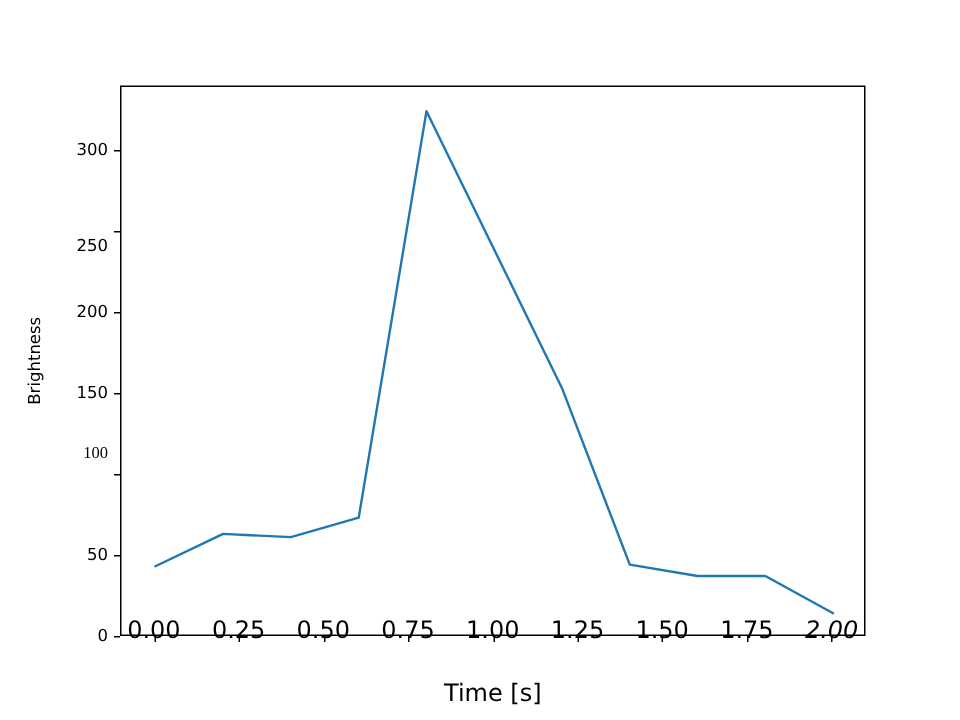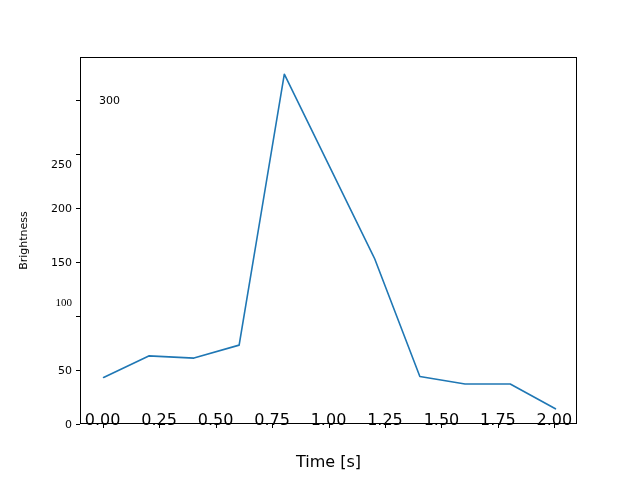--- a/index.html
+++ b/index.html
@@ -138,37 +138,37 @@
       <div class="tick-label-x" style="left: 272.02px;">0.75</div>
       <div class="tick-mark-x" style="left: 328.5px;"></div>
       <div class="tick-label-x" style="left: 328.5px;">1.00</div>
       <div class="tick-mark-x" style="left: 384.98px;"></div>
       <div class="tick-label-x" style="left: 384.98px;">1.25</div>
       <div class="tick-mark-x" style="left: 441.45px;"></div>
       <div class="tick-label-x" style="left: 441.45px;">1.50</div>
       <div class="tick-mark-x" style="left: 497.93px;"></div>
       <div class="tick-label-x" style="left: 497.93px;">1.75</div>
       <div class="tick-mark-x" style="left: 554.41px;"></div>
-      <div class="tick-label-x" style="left: 554.41px;">2.00</div>
+      <div class="tick-label-x" style="left: 554.41px; font-style: italic;">2.00</div>
     </div>
   <div id="y-ticks">
       <div class="tick-mark-y" style="top: 424px;"></div>
       <div class="tick-label-y" style="top: 424px;">0</div>
       <div class="tick-mark-y" style="top: 370.03px;"></div>
       <div class="tick-label-y" style="top: 370.03px;">50</div>
       <div class="tick-mark-y" style="top: 316.06px;"></div>
       <div class="tick-label-y" style="top: 302px; font-family: Liberation Serif, serif;">100</div>
       <div class="tick-mark-y" style="top: 262.09px;"></div>
       <div class="tick-label-y" style="top: 262.09px;">150</div>
       <div class="tick-mark-y" style="top: 208.12px;"></div>
       <div class="tick-label-y" style="top: 208.12px;">200</div>
       <div class="tick-mark-y" style="top: 154.15px;"></div>
       <div class="tick-label-y" style="top: 154.15px; margin-top: 10px;">250</div>
       <div class="tick-mark-y" style="top: 100.18px;"></div>
-      <div class="tick-label-y" style="top: 100.18px; margin-left: 48px;">300</div>
+      <div class="tick-label-y" style="top: 100.18px;">300</div>
     </div>
 
   <div id="xlabel">Time [s]</div>
   <div id="ylabel">
     <span>Brightness</span>
   </div>
 
 </div>
 
 </body></html>

